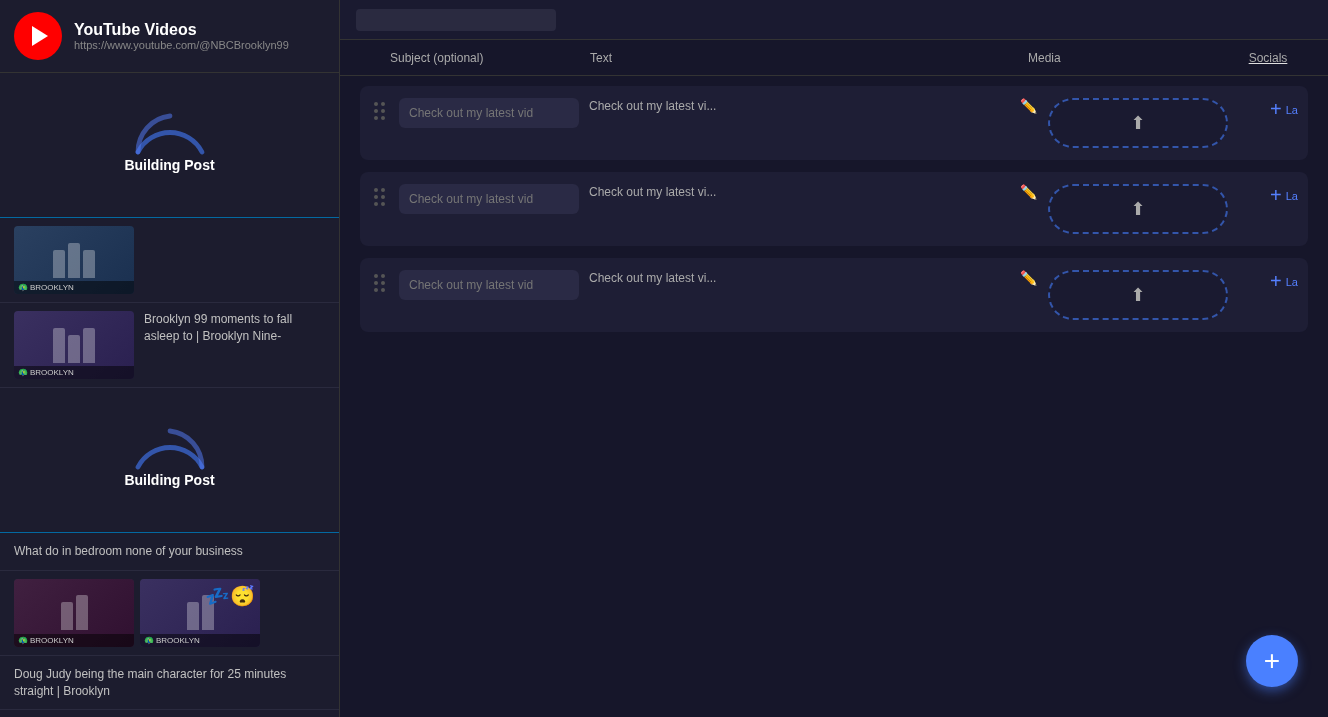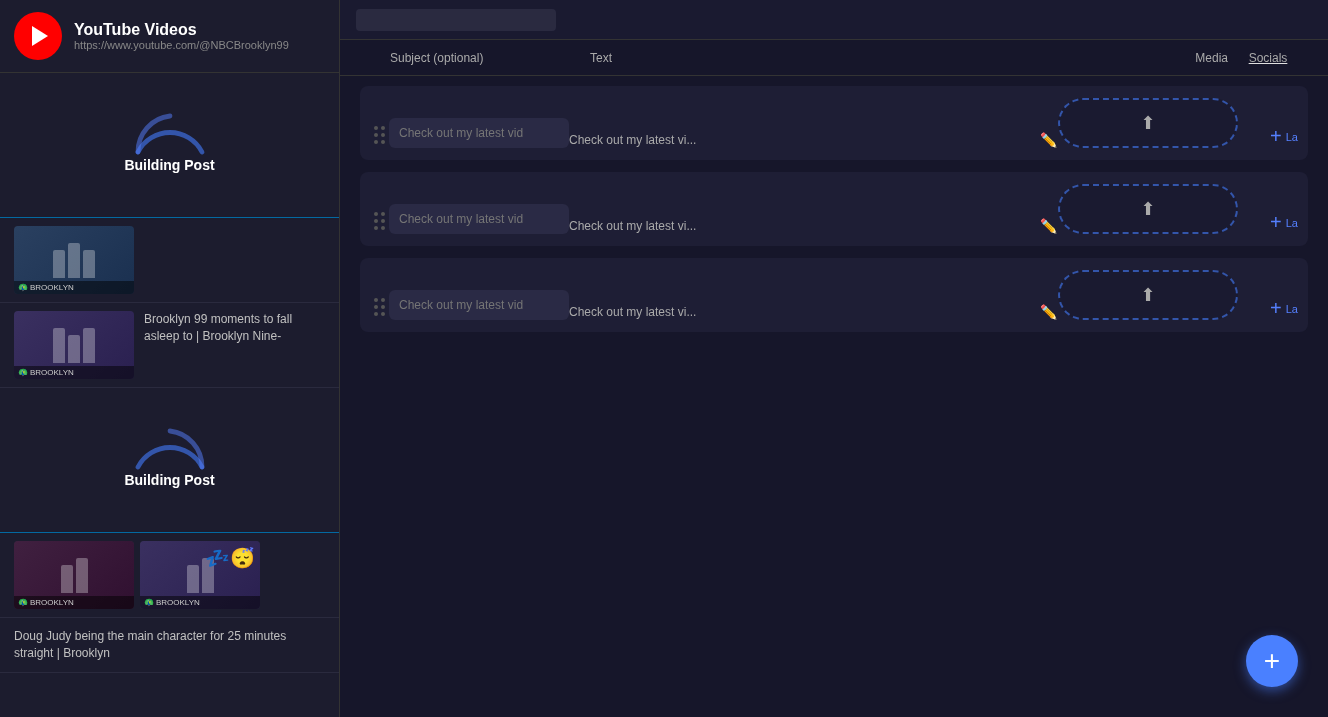--- a/index.html
+++ b/index.html
@@ -173,21 +173,21 @@
       display: flex;
       align-items: center;
       padding: 10px 20px;
       border-bottom: 1px solid #333;
       background: #16162a;
     }
 
     .col-drag { width: 30px; }
     .col-subject { width: 200px; }
     .col-text { flex: 1; min-width: 200px; }
-    .col-media { width: 200px; text-align: right; }
+    .col-media { width: 200px; text-align: left; }
     .col-socials { width: 80px; text-align: center; text-decoration: underline; }
 
     .col-header {
       color: #aaa;
       font-size: 12px;
       font-weight: normal;
     }
 
     
     .posts-list {
@@ -197,25 +197,26 @@
       position: relative;
     }
 
     .posts-list::-webkit-scrollbar { width: 4px; }
     .posts-list::-webkit-scrollbar-track { background: #16162a; }
     .posts-list::-webkit-scrollbar-thumb { background: #444; border-radius: 2px; }
 
     
     .post-row {
       display: flex;
-      align-items: flex-end;
+      align-items: flex-start;
       background: #1e1e35;
       border-radius: 8px;
       margin-bottom: 12px;
       padding: 12px 10px;
+      gap: 10px;
       min-height: 70px;
     }
 
     .drag-handle {
       display: flex;
       flex-direction: column;
       gap: 3px;
       cursor: grab;
       padding: 4px;
     }
@@ -453,20 +454,23 @@
     <div class="building-post-section">
       <div class="building-post-loader">
         <svg class="arc-svg" viewBox="0 0 100 60">
           <path d="M10,55 A45,45 0 0,1 90,55" fill="none" stroke="#3355aa" stroke-width="6" stroke-linecap="round"></path>
           <path d="M50,10 A45,45 0 0,1 90,55" fill="none" stroke="#5580ff" stroke-width="6" stroke-linecap="round" opacity="0.5"></path>
         </svg>
         <span class="building-post-title">Building Post</span>
       </div>
     </div>
 
+    <div class="text-only-item">
+      <p>What do in bedroom none of your business</p>
+    </div>
 
     <div style="display:flex; gap:6px; padding: 8px 14px; border-bottom: 1px solid #2a2a3e;">
       <div class="video-thumb" style="width:120px; height:68px;">
         <div class="video-thumb-placeholder thumb-scene-3" style="width:100%;height:100%;display:flex;align-items:center;justify-content:center;position:relative;">
           <div class="scene-figures">
             <div class="figure"></div>
             <div class="figure figure-tall"></div>
           </div>
         </div>
         <div class="thumb-overlay-text">

